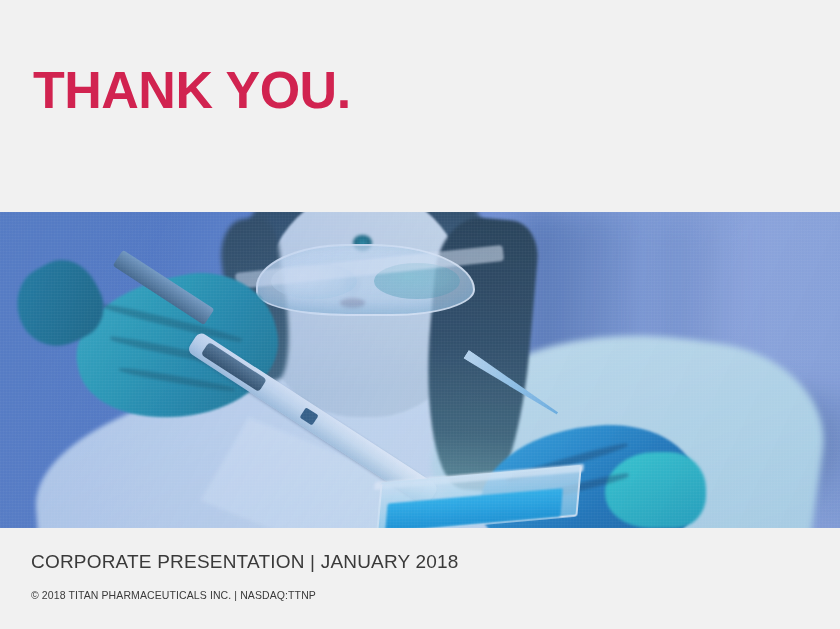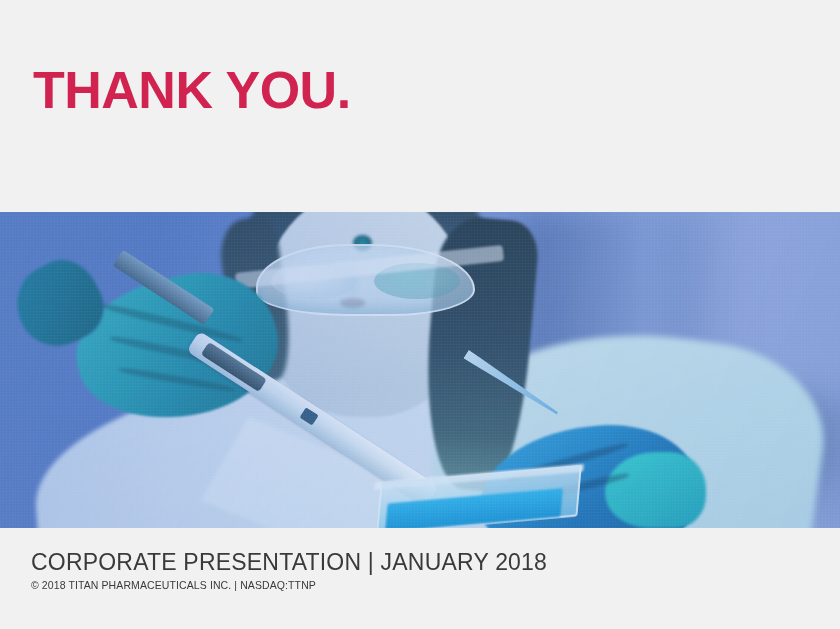--- a/index.html
+++ b/index.html
@@ -347,28 +347,28 @@
     width:840px; height:101px;
     background:#f1f1f1;
   }
   .footer-text {
     position:absolute;
     left:31px; top:23px;
   }
   .footer-main {
     display:block;
     color:#3a3a3a;
-    font-size:23px;
+    font-size:19px;
     line-height:22px;
     letter-spacing:.2px;
     white-space:nowrap;
   }
   .footer-sub {
     display:block;
-    margin-top:6px;
+    margin-top:16px;
     color:#3a3a3a;
     font-size:10.5px;
     line-height:13px;
     letter-spacing:.1px;
     white-space:nowrap;
   }
 </style>
 </head>
 <body>
 

